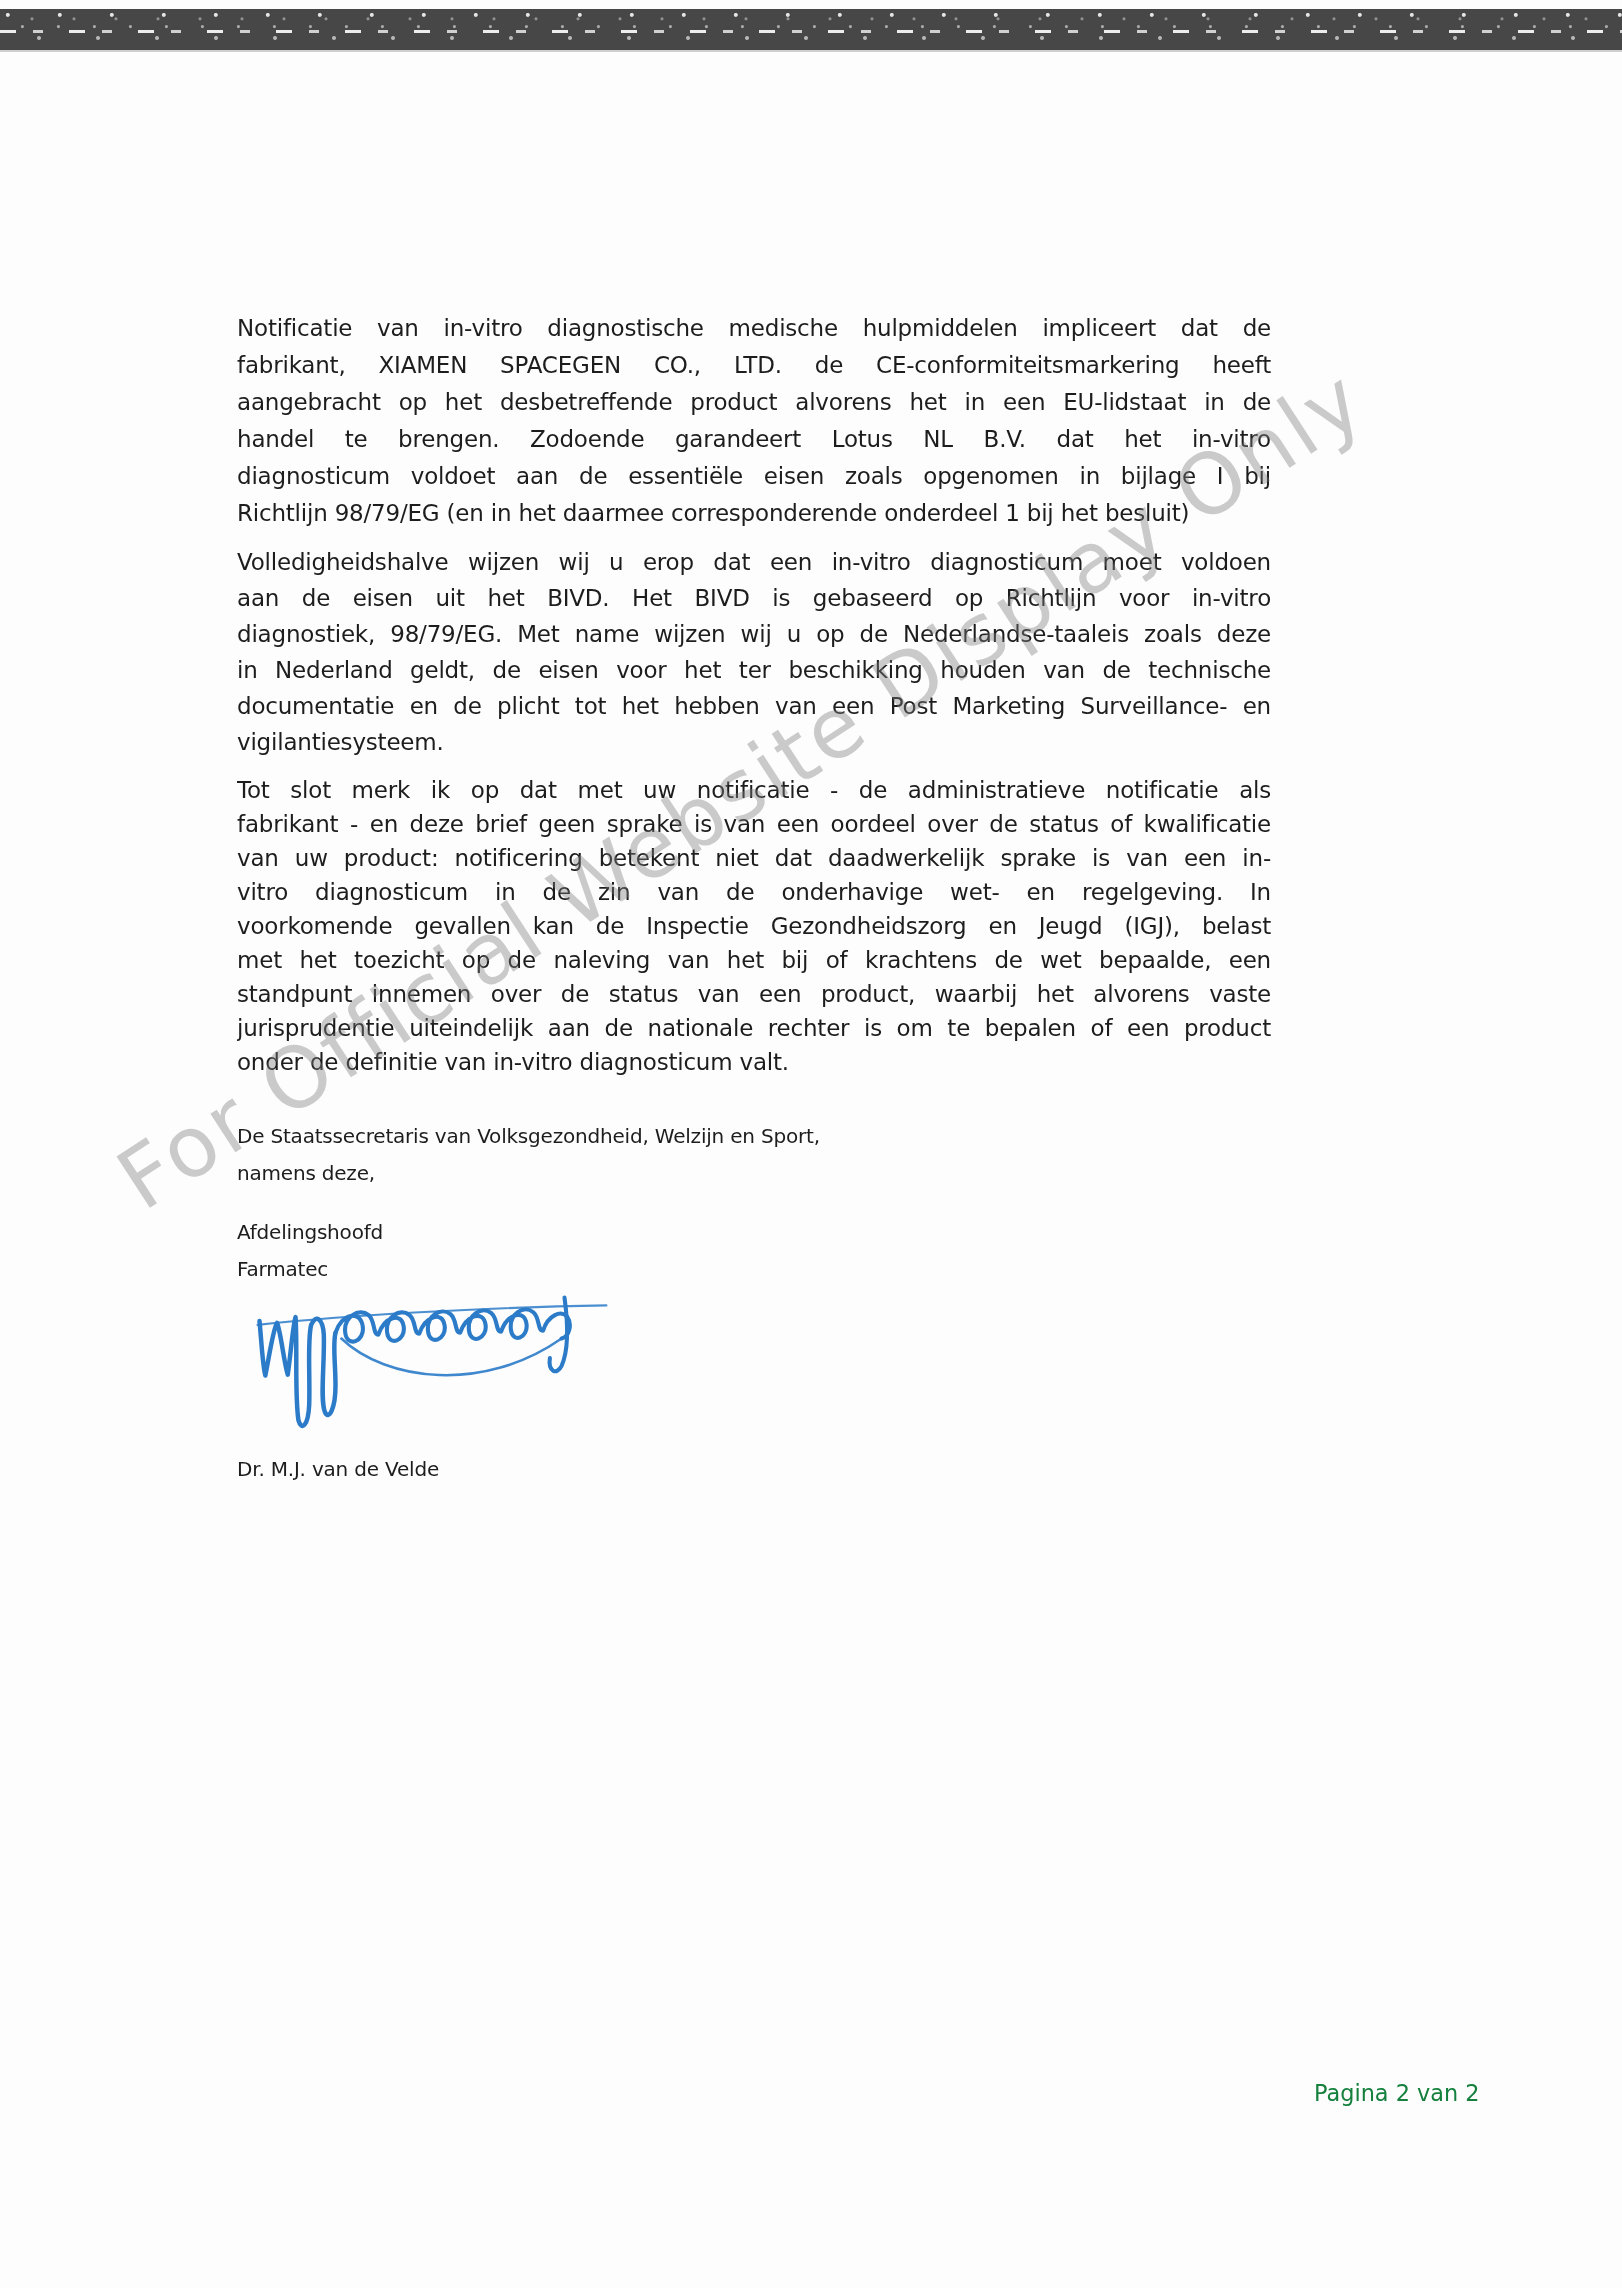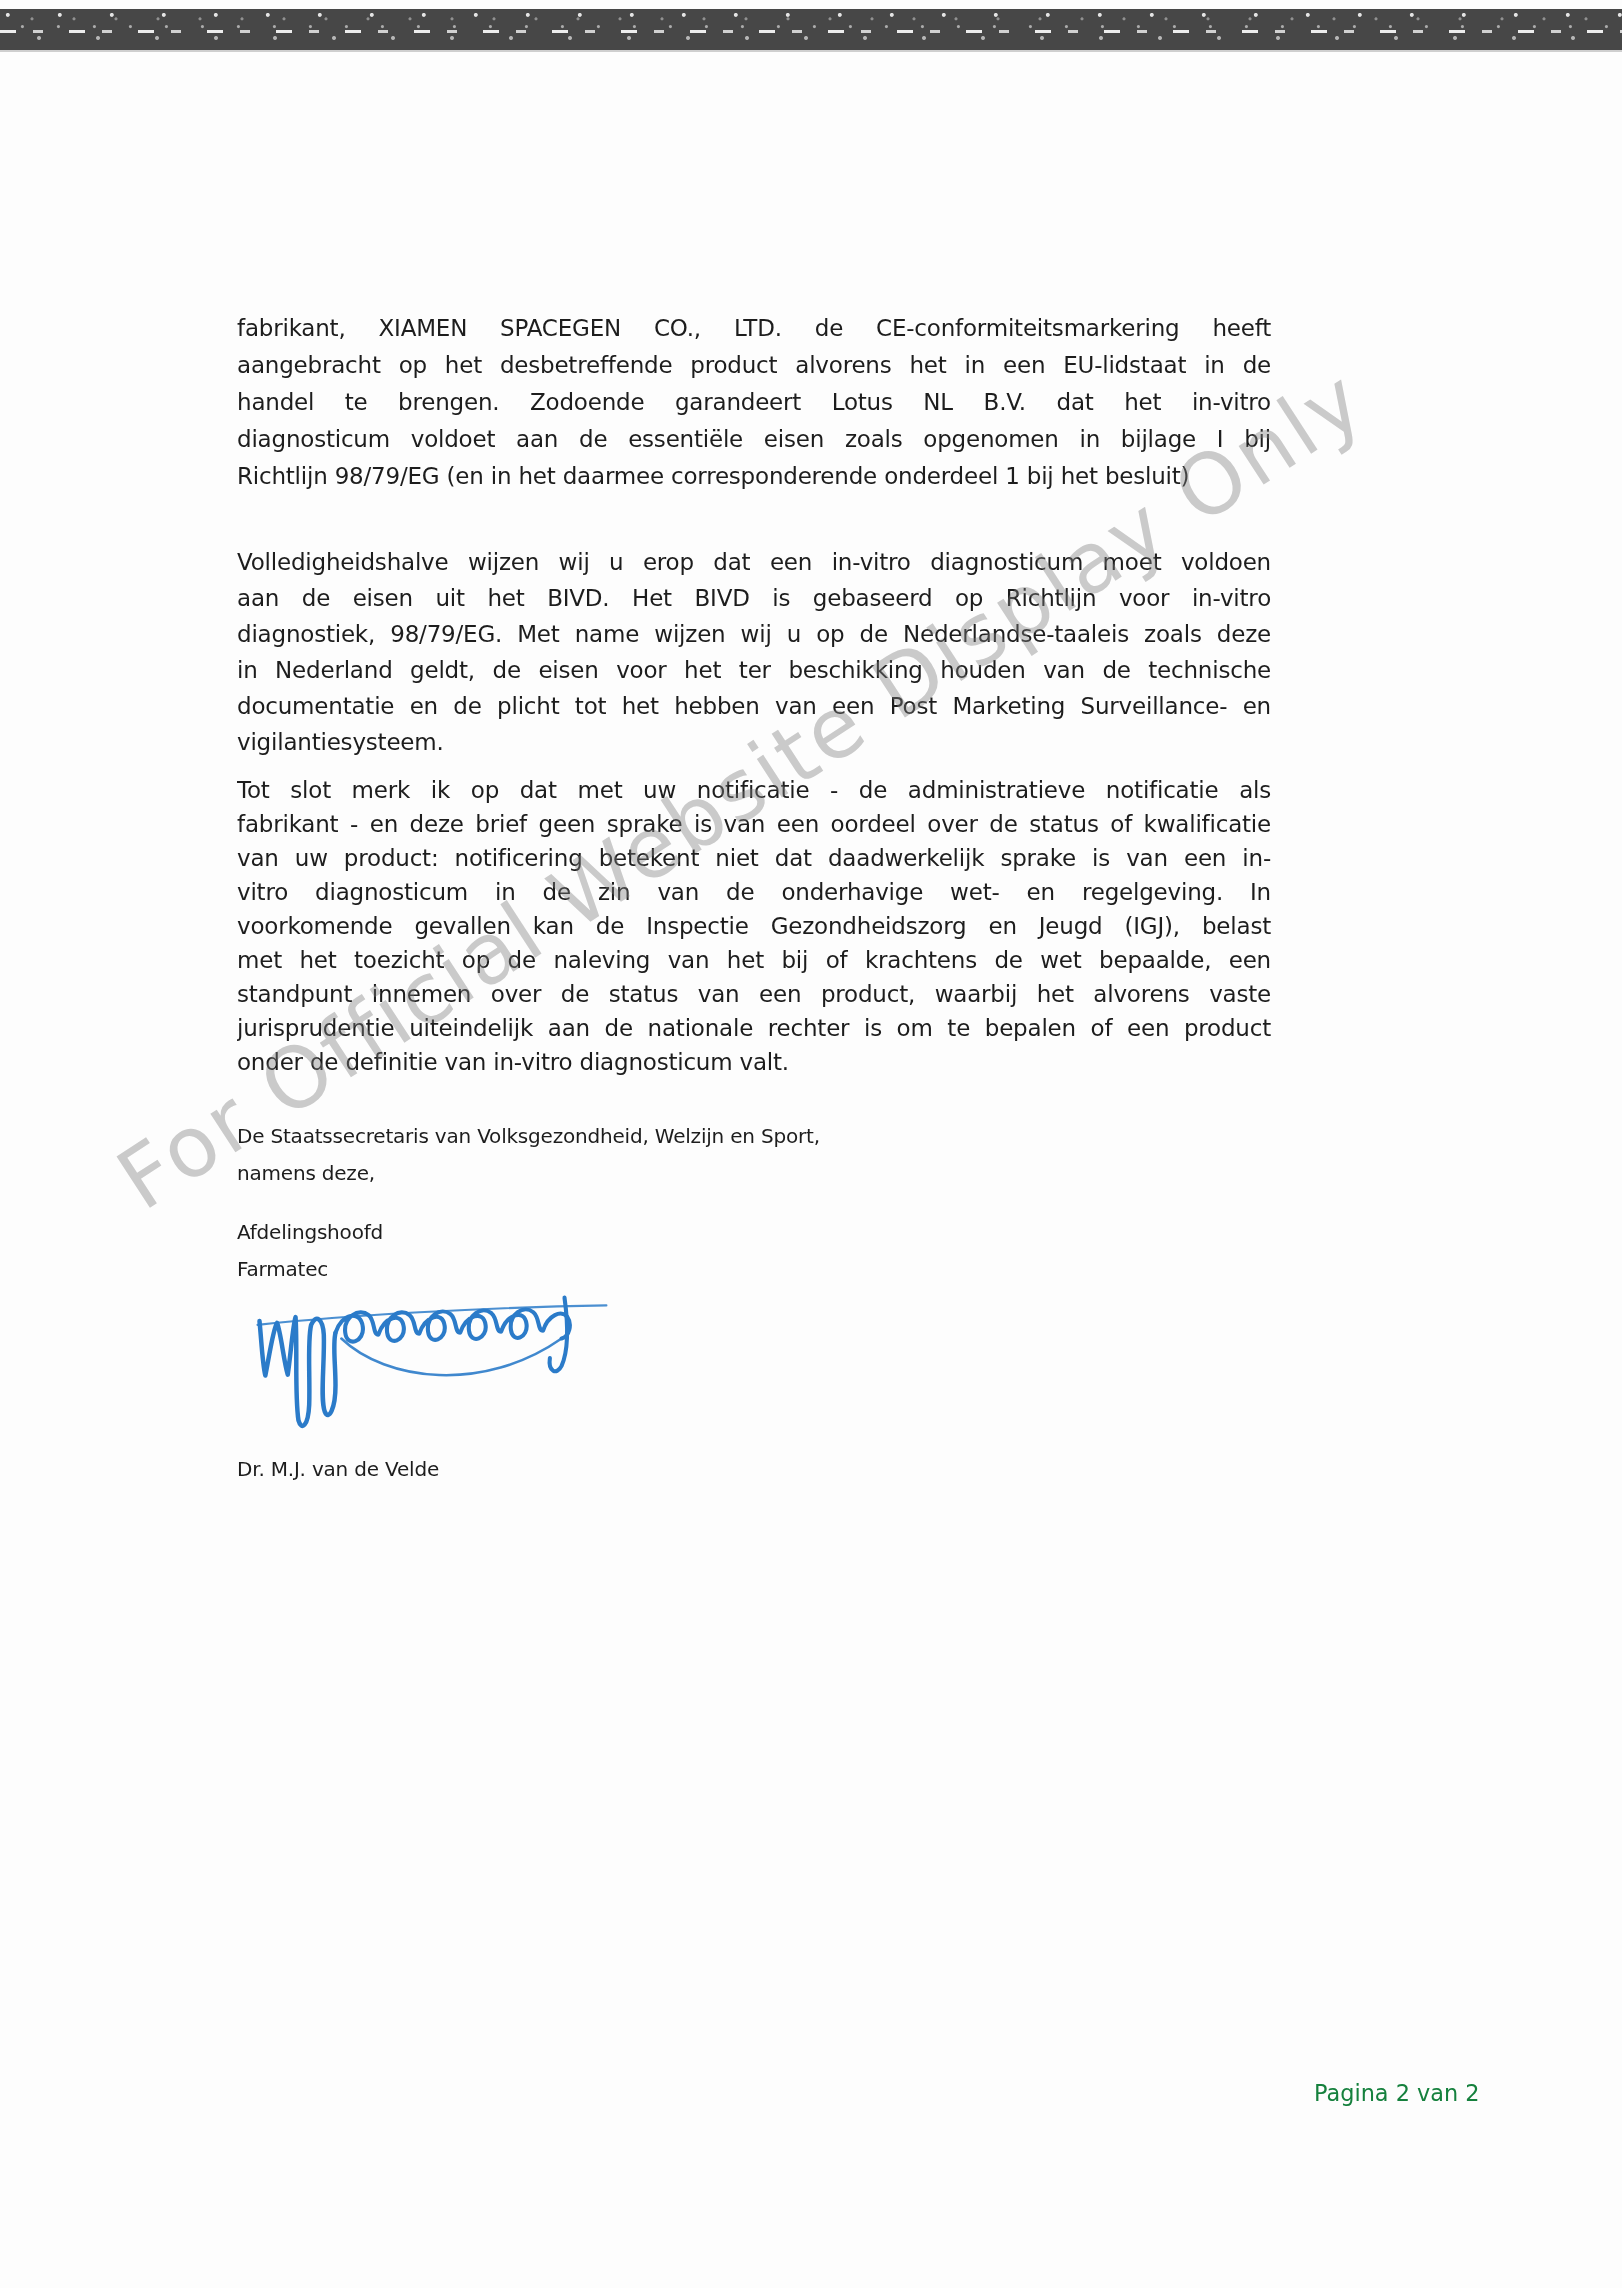--- a/index.html
+++ b/index.html
@@ -59,20 +59,21 @@
 </head>
 <body>
 
 <div id="page">
 
   <div id="scanband">
     <div class="dashline"></div>
   </div>
 
   <div class="para" id="p1">
+    <div class="jl">Notificatie van in-vitro diagnostische medische hulpmiddelen impliceert dat de</div>
     <div class="jl">fabrikant, XIAMEN SPACEGEN CO., LTD. de CE-conformiteitsmarkering heeft</div>
     <div class="jl">aangebracht op het desbetreffende product alvorens het in een EU-lidstaat in de</div>
     <div class="jl">handel te brengen. Zodoende garandeert Lotus NL B.V. dat het in-vitro</div>
     <div class="jl">diagnosticum voldoet aan de essentiële eisen zoals opgenomen in bijlage I bij</div>
     <div class="ll">Richtlijn 98/79/EG (en in het daarmee corresponderende onderdeel 1 bij het besluit)</div>
   </div>
 
   <div class="para" id="p2">
     <div class="jl">Volledigheidshalve wijzen wij u erop dat een in-vitro diagnosticum moet voldoen</div>
     <div class="jl">aan de eisen uit het BIVD. Het BIVD is gebaseerd op Richtlijn voor in-vitro</div>

